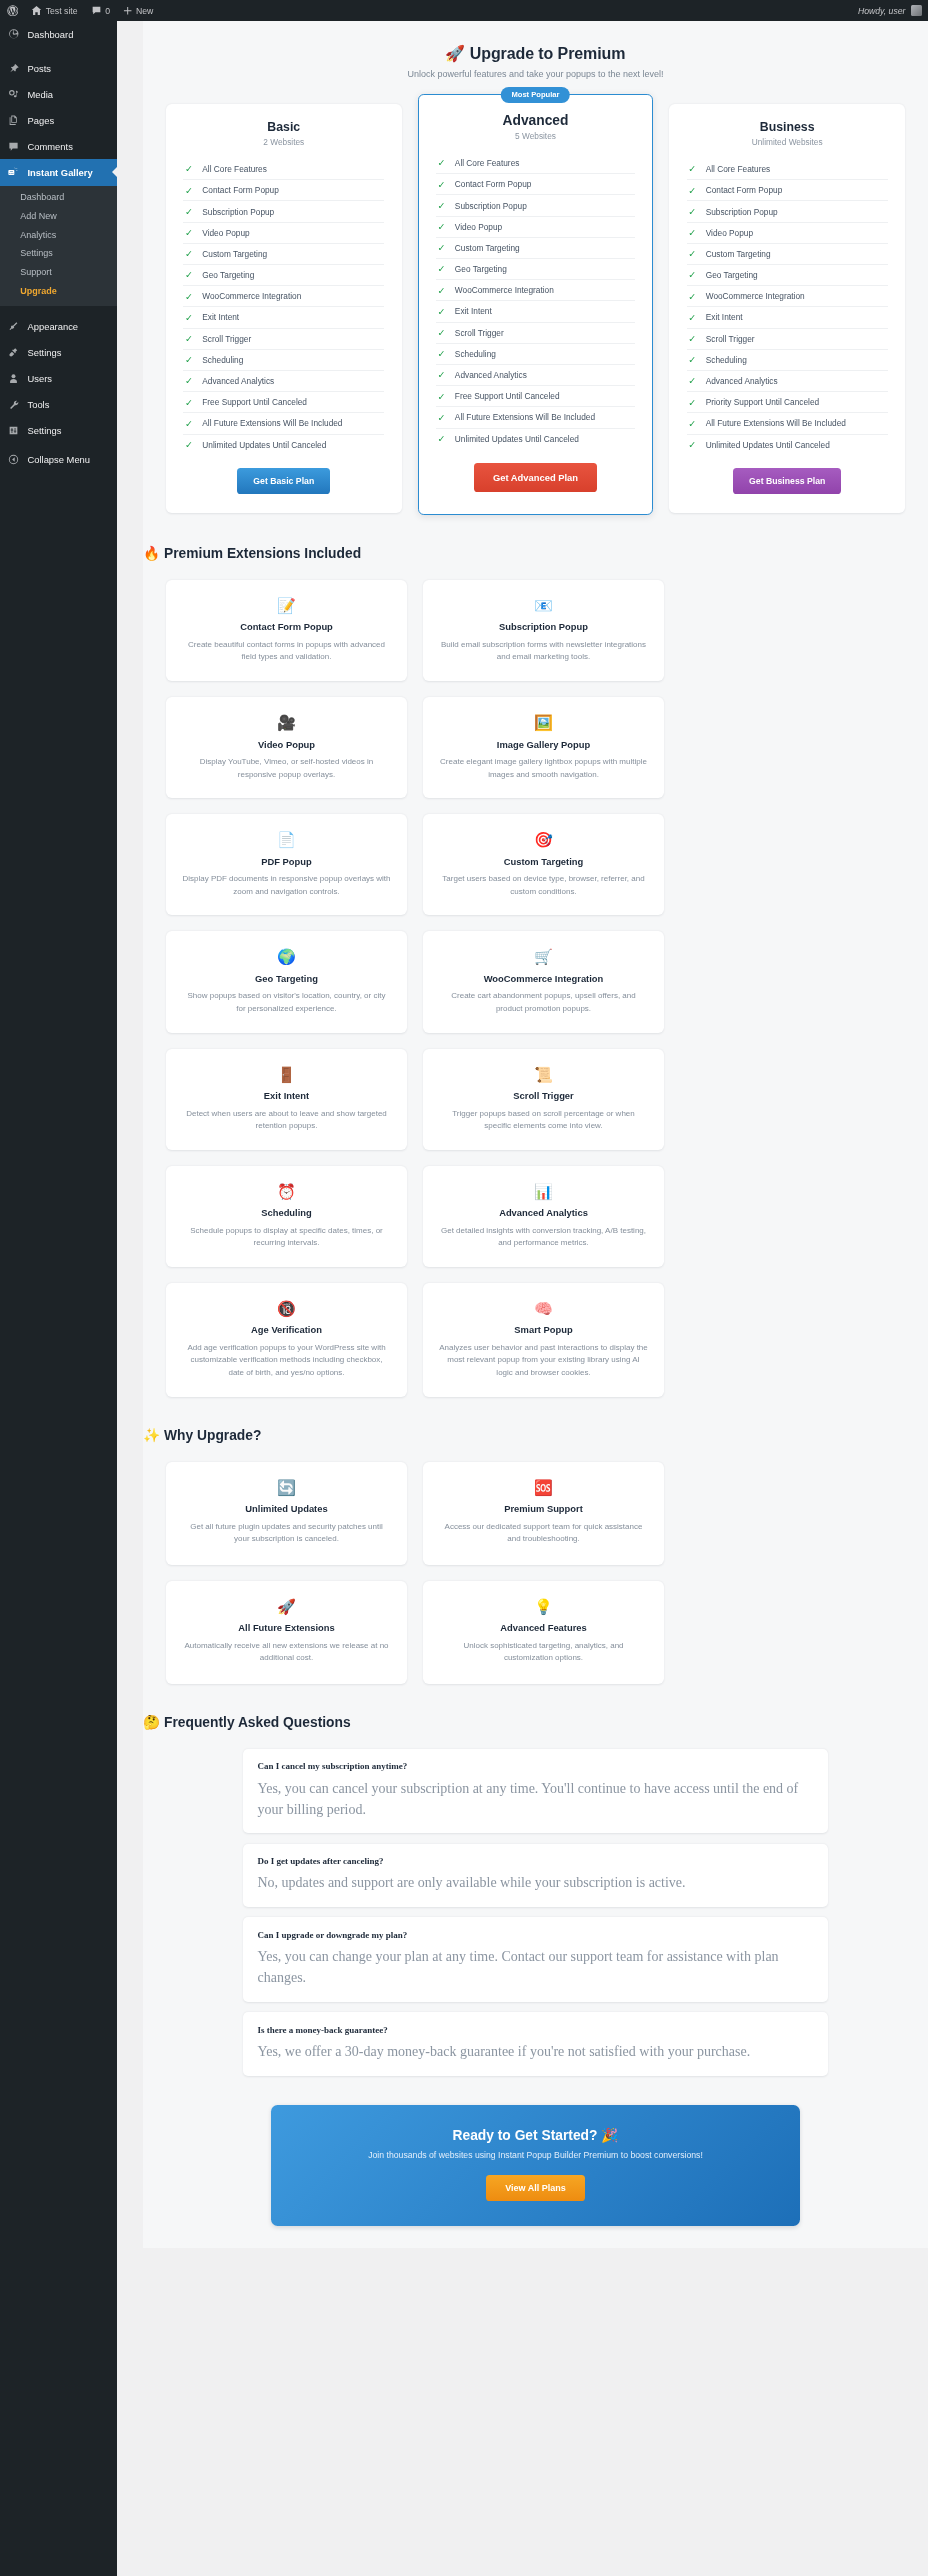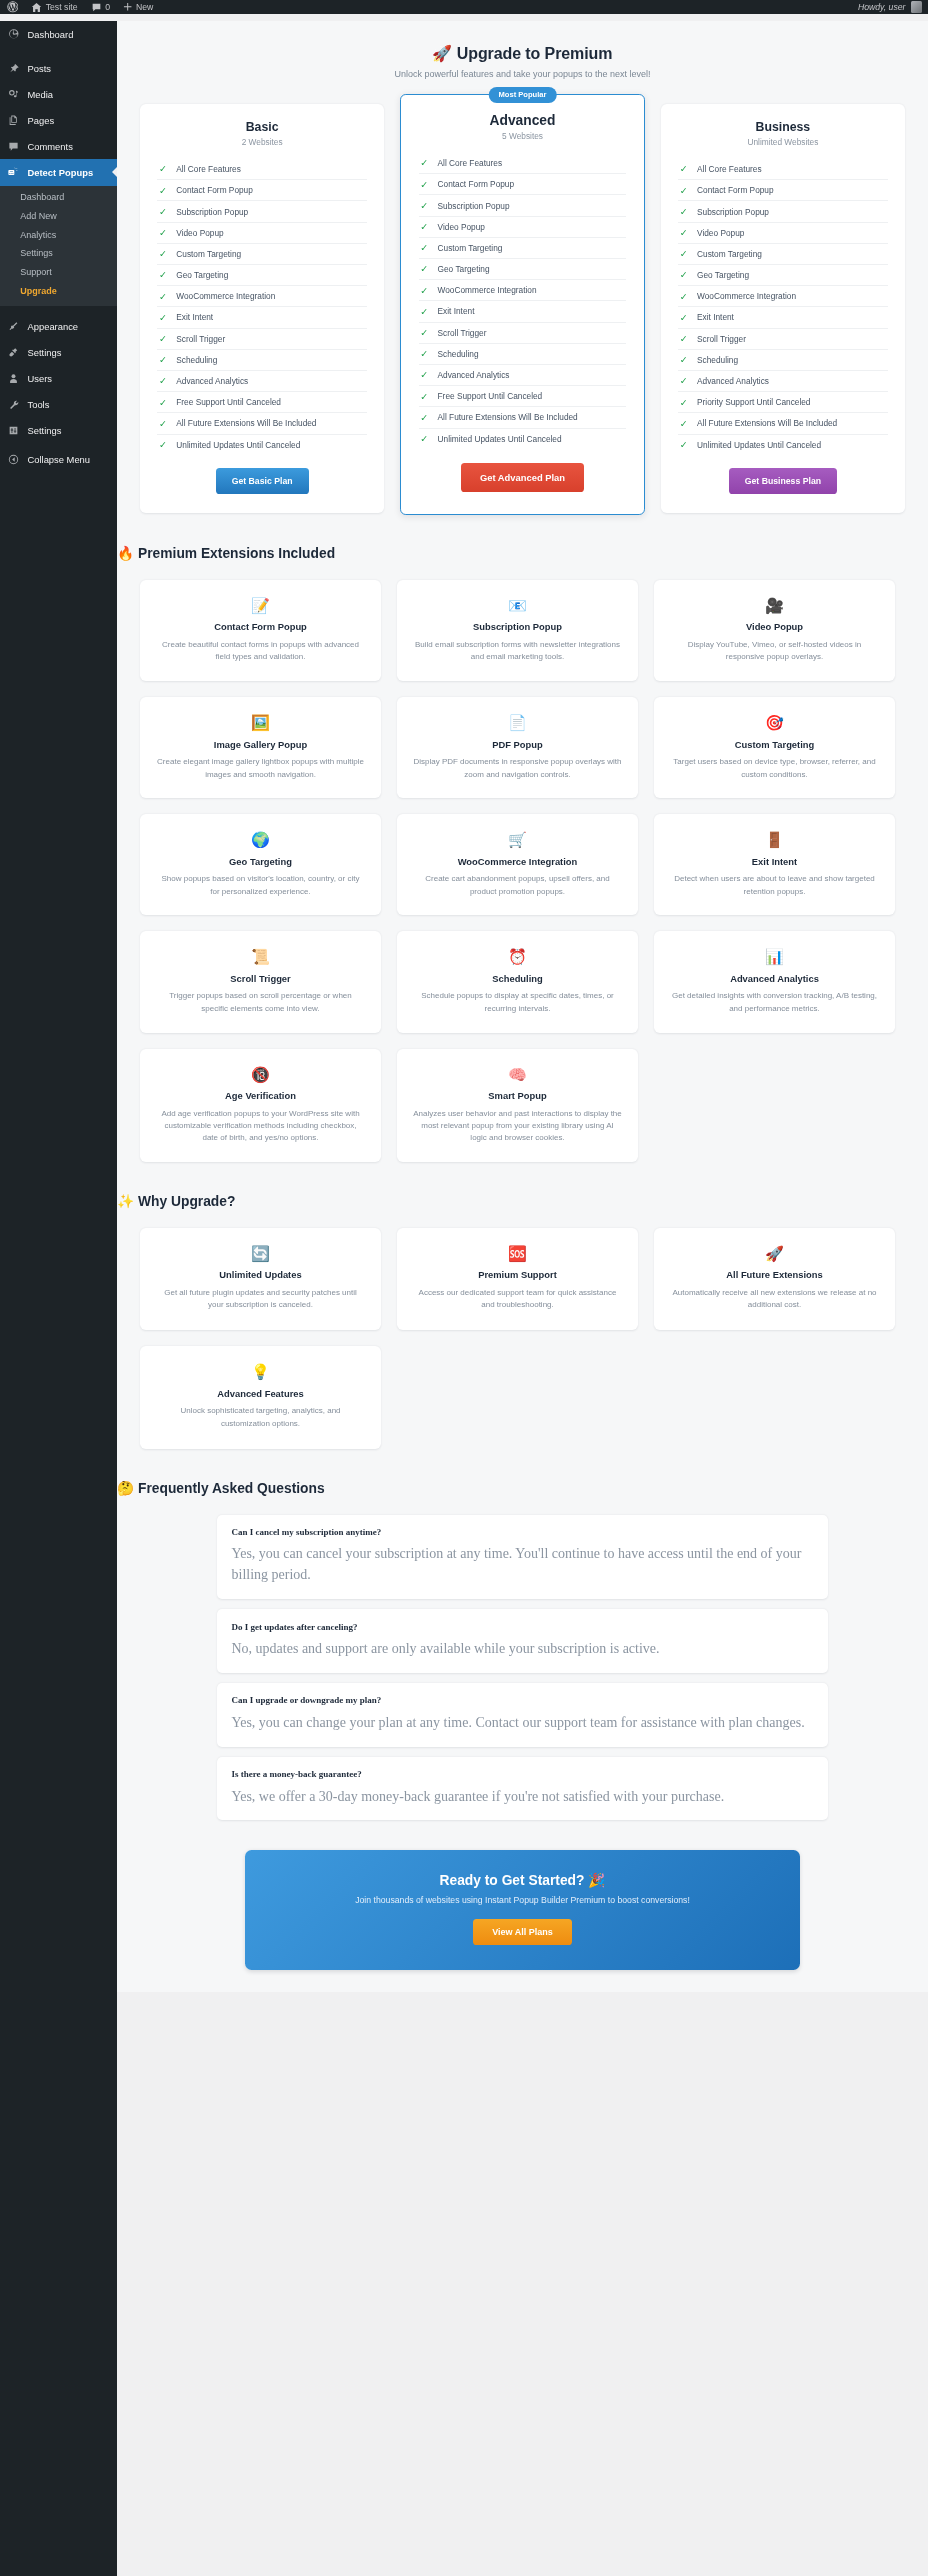--- a/index.html
+++ b/index.html
@@ -6,21 +6,21 @@
   html, body {
     width: 928px;
     background: #f0f0f1;
     font-family: "Liberation Sans", sans-serif;
     -webkit-font-smoothing: antialiased;
   }
   body { position: relative; min-height: 2576px; }
 
   
   #wpadminbar {
-    position: absolute; top: 0; left: 0; width: 928px; height: 14px;
+    position: absolute; top: 0; left: 0; width: 928px; height: 21px;
     background: #1d2327; color: #c3c4c7; font-size: 8.7px;
     display: flex; align-items: center; z-index: 50;
   }
   .ab-item { display: flex; align-items: center; gap: 3.6px; padding: 0 6.5px; height: 21px; color: #c3c4c7; }
   .ab-item svg { display: block; }
   .ab-right { margin-left: auto; display: flex; align-items: center; padding-right: 5.8px; }
   .avatar-sq { width: 11.6px; height: 11.6px; background: #8c8f94; border-radius: 1.5px; margin-left: 5.1px;
                display:inline-block; background-image: linear-gradient(135deg,#b0b3b8 0%,#6d7175 100%); }
 
   
@@ -47,21 +47,21 @@
     color: #b9bfc5; text-decoration: none; line-height: 11.6px;
   }
   .submenu a.upgrade { color: #f0a830; font-weight: 700; }
   .collapse-row { margin-top: 2.9px; }
 
   
   #wpbody {
     position: absolute; top: 21px; left: 117px; right: 0;
     min-height: 2555px; background: #f0f0f1;
   }
-  .page-bg { background: #f6f7f8; padding: 0.7px 0 22px 0; }
+  .page-bg { background: #f6f7f8; padding: 0.7px 0 22px 0; margin-left: 26px; }
 
   .hero { text-align: center; padding: 22px 0 4.4px; }
   .hero h1 { font-size: 16px; color: #1d2939; font-weight: 700; letter-spacing: -0.1px; }
   .hero p { font-size: 9px; color: #7b8794; margin-top: 6.5px; }
 
   
   .pricing {
     display: flex; gap: 16px; justify-content: center;
     padding: 20.3px 23px 0; align-items: flex-start;
   }
@@ -229,21 +229,21 @@
         <span class="mi">
           <svg width="13" height="13" viewBox="0 0 24 24" style="font-size:13px">
             <g fill="currentColor">
               <path d="M13.8 3.2l1.4 2.2.5-.3-1.4-2.3-.5.4zM16.6 5.1l2.3-1 .2.6-2.3 1-.2-.6zM17 7.6l2.5.2v.6l-2.5-.2v-.6z"></path>
             </g>
             <rect x="2.5" y="7.5" width="11" height="9" rx="1.4" fill="currentColor"></rect>
             <text x="8" y="11.7" font-size="4.4" font-family="Liberation Sans, sans-serif" font-weight="bold" fill="#2271b1" text-anchor="middle">Up</text>
             <text x="8" y="15.3" font-size="4.4" font-family="Liberation Sans, sans-serif" font-weight="bold" fill="#2271b1" text-anchor="middle">POP</text>
           </svg>
         </span>
-        <span>Detect Popups</span>
+        <span>Instant Gallery</span>
       </div>
       <div class="submenu">
         <a href="#">Dashboard</a>
         <a href="#">Add New</a>
         <a href="#">Analytics</a>
         <a href="#">Settings</a>
         <a href="#">Support</a>
         <a href="#" class="upgrade">Upgrade</a>
       </div>
       <div class="menu-sep"></div>

